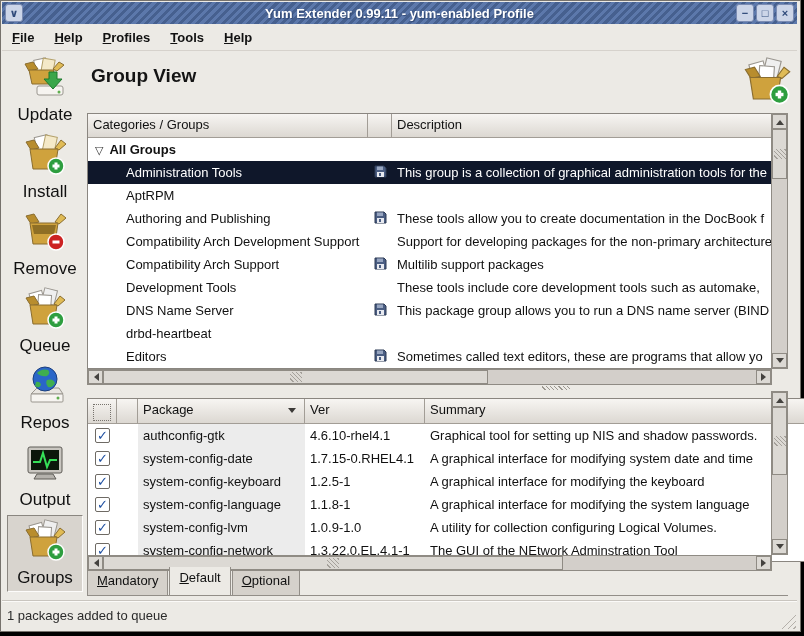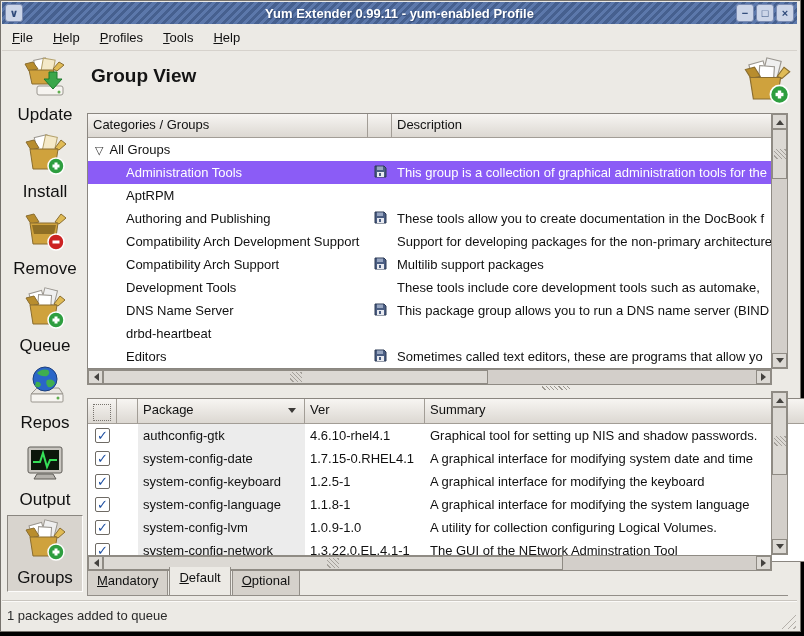--- a/index.html
+++ b/index.html
@@ -11,21 +11,21 @@
   .titlebar{position:absolute;left:1px;top:1px;width:795px;height:22px;
     background:repeating-linear-gradient(315deg,#5c78ab 0 3px,#46608f 3px 6px);
     display:flex;align-items:center;}
   .title-text{position:absolute;left:0;right:0;text-align:center;color:#fff;font-weight:bold;
     font-size:13px;text-shadow:1px 1px 1px #2e4570;}
   .wbtn{position:absolute;top:2px;width:18px;height:18px;background:#ccd5e8;
     border:1px solid #7b8cb3;border-radius:3px;color:#2f4a7a;font-weight:bold;font-size:11px;
     line-height:16px;text-align:center;box-sizing:border-box;}
   
   .menubar{position:absolute;left:1px;top:24px;width:795px;height:25px;display:flex;
-    align-items:center;border-bottom:1px solid #d6d2cc;}
+    align-items:center;border-bottom:1px solid #d6d2cc;font-weight:bold;}
   .menu-item{padding:3px 10px;cursor:default;}
   .menu-item span{display:inline-block;}
   .menu-item span::first-letter{text-decoration:underline;}
   
   .sidebar{position:absolute;left:3px;top:52px;width:82px;}
   .side-item{width:76px;height:77px;margin:0 auto;display:flex;flex-direction:column;
     align-items:center;justify-content:flex-start;padding-top:3px;box-sizing:border-box;}
   .side-item .lbl{margin-top:2px;font-size:17px;}
   .side-item.selected{background:#d8d4ce;border:1px solid;
     border-color:#8a8680 #fdfcfb #fdfcfb #8a8680;}
@@ -33,23 +33,23 @@
   .page-title{position:absolute;left:90px;top:64px;font-size:19px;font-weight:bold;color:#141414;}
   .corner-icon{position:absolute;left:740px;top:56px;}
   
   .tablewrap{position:absolute;background:#fff;border:1px solid #8a8680;box-sizing:border-box;overflow:hidden;}
   .thead{display:flex;height:24px;}
   .th{background:linear-gradient(#f7f5f2,#dcd8d2);border-right:1px solid #a29d96;
     border-bottom:1px solid #a29d96;box-sizing:border-box;padding:3px 5px 0 5px;
     white-space:nowrap;overflow:hidden;position:relative;}
   .trow{display:flex;height:23px;align-items:center;white-space:nowrap;}
   .cell{overflow:hidden;box-sizing:border-box;padding:0 5px;white-space:nowrap;}
-  .sel{background:#8b5cf6;color:#fff;}
+  .sel{background:#0f172a;color:#fff;}
   .expander{font-size:11px;color:#333;margin-right:6px;}
-  .bold{font-weight:normal;}
+  .bold{font-weight:bold;}
   
   .g1{width:280px;} .g2{width:24px;display:flex;justify-content:center;} .g3{flex:1;}
   
   .p0{width:29px;display:flex;justify-content:center;} .p1{width:21px;}
   .p2{width:167px;} .p3{width:120px;} .p4{flex:1;}
   .pkgcol{background:#ececec;}
   .sort-arrow{position:absolute;right:8px;top:9px;width:0;height:0;
     border:4px solid transparent;border-top:5px solid #3c3a37;}
   .focus-box{width:17px;height:15px;border:1px dotted #77736d;margin:2px auto 0 auto;}
   .checkbox{width:15px;height:15px;background:#fff;border:1px solid #6e6a64;border-radius:2px;

